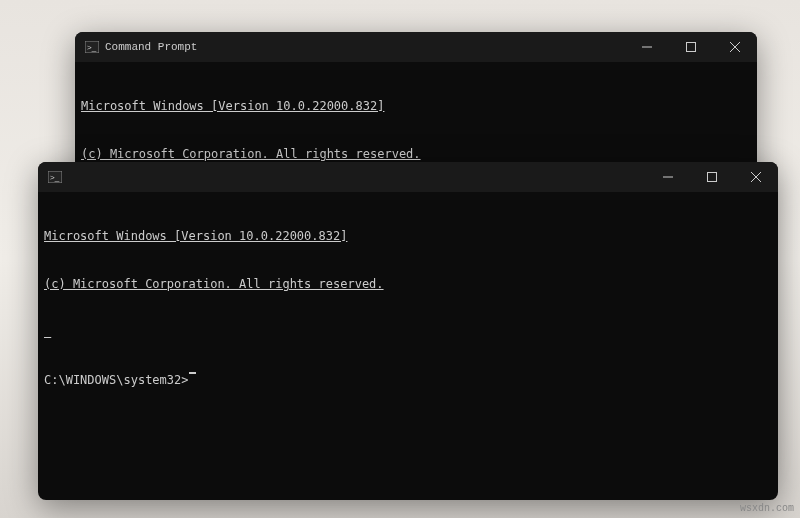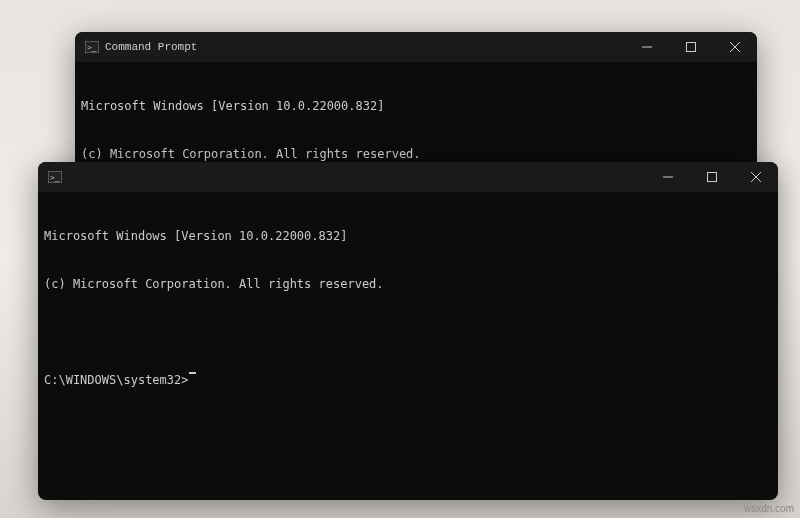--- a/index.html
+++ b/index.html
@@ -60,21 +60,21 @@
       cursor: pointer;
     }
     .terminal-body {
       padding: 4px 6px;
       color: #cccccc;
       font-size: 12px;
       line-height: 16px;
       white-space: pre;
       font-family: Consolas, 'Lucida Console', monospace;
     }
-    .line { display: block; }
+    .line { display: block; text-decoration: underline; }
     .prompt-line { display: flex; }
     .highlight-box {
       border: 2px solid #e2201f;
       padding: 1px 2px;
       margin: -1px -2px;
       display: inline-block;
     }
     .cursor {
       display: inline-block;
       width: 7px;
@@ -82,21 +82,21 @@
       background: #cccccc;
       vertical-align: bottom;
       margin-bottom: 2px;
     }
     .watermark {
       position: absolute;
       right: 6px;
       bottom: 4px;
       font-size: 10px;
       color: #888;
-      font-family: Liberation Sans, sans-serif;
+      font-family: Liberation Mono, monospace;
     }
   </style>
 </head>
 <body>
 
 <div class="window window-back">
   <div class="titlebar">
     <span class="title-icon">
       <svg width="14" height="12" viewBox="0 0 14 12">
           <rect x="0" y="0" width="14" height="12" fill="#222" stroke="#888" stroke-width="1"></rect>

